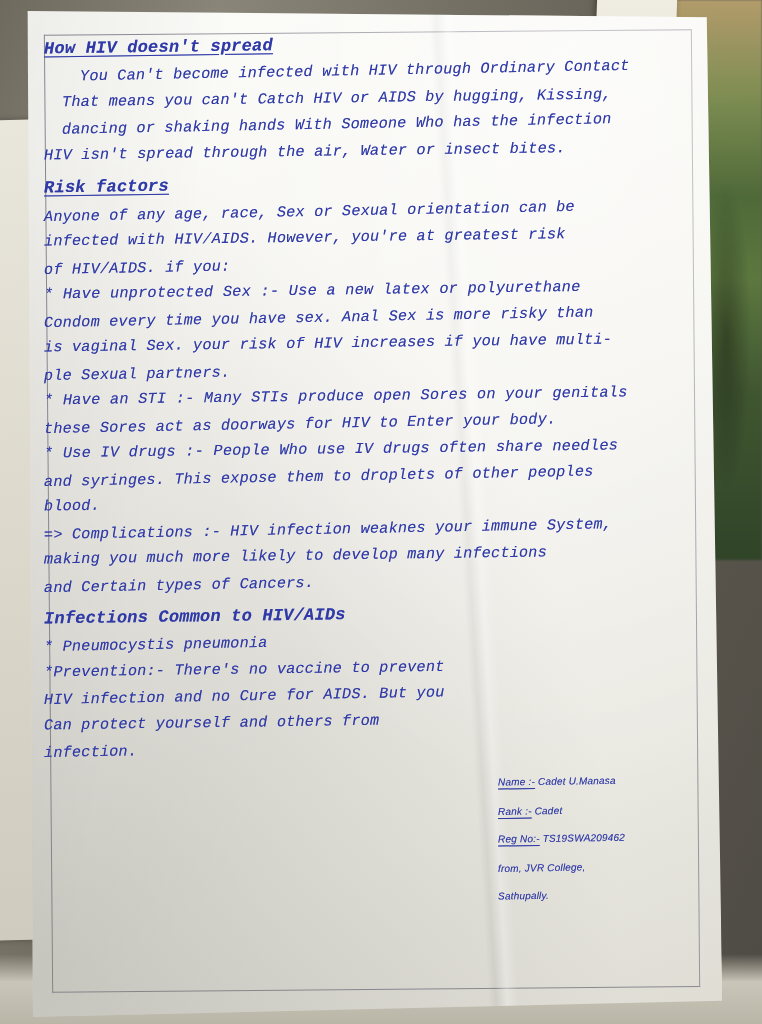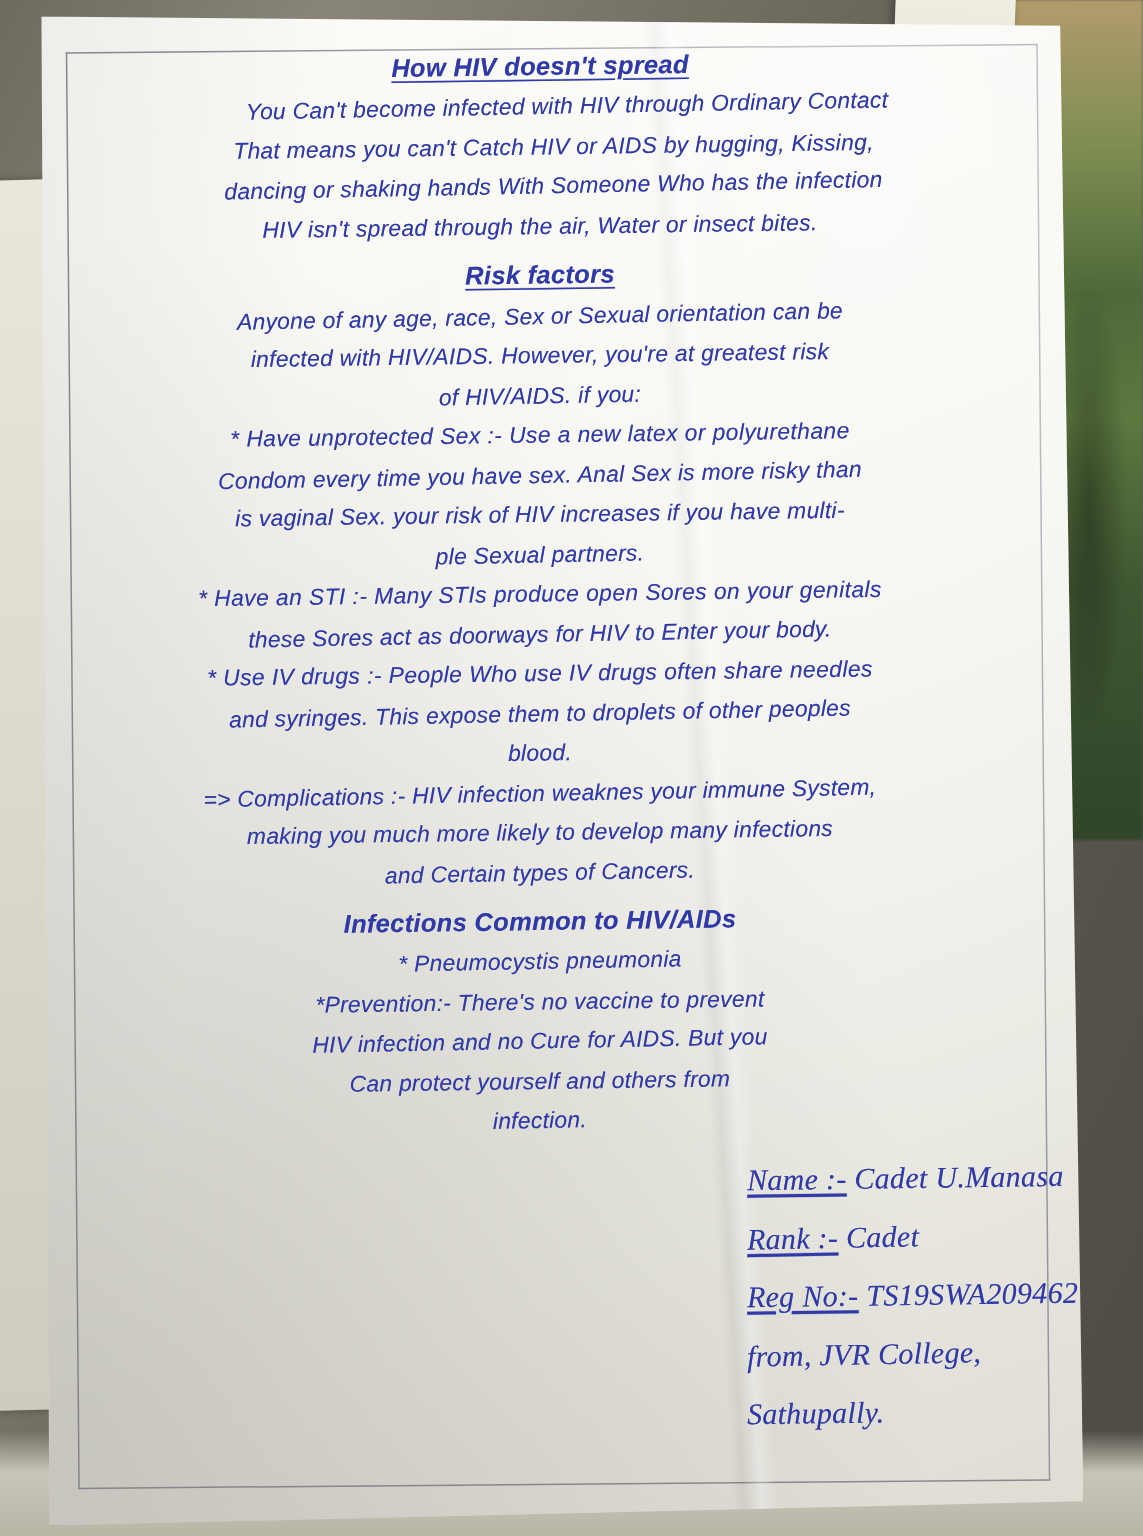--- a/index.html
+++ b/index.html
@@ -97,24 +97,23 @@
     pointer-events:none;
   }
 
   
   .hand {
     position: absolute;
     left: 44px;
     top: 36px;
     width: 632px;
     color: #2f3aa8;
-    font-family: Liberation Sans, sans-serif;
+    font-family: Liberation Mono, monospace;
     font-size: 15.2px;
     line-height: 1.02;
-    text-align: center;
   }
   .ln {
     position: relative;
     white-space: nowrap;
     margin: 0 0 11px 0;
     font-style: italic;
     letter-spacing: .2px;
     text-shadow: 0 0 .4px rgba(47,58,168,.5);
   }
   .h { font-size: 17px; font-weight: 600; }
@@ -128,22 +127,22 @@
   .indent1 { padding-left: 36px; }
   .indent2 { padding-left: 18px; }
 
   
   .sign-block {
     position: absolute;
     left: 498px;
     top: 776px;
     width: 220px;
     color: #2f3aa8;
-    font-family: Liberation Serif, serif;
-    font-size: 20px;
+    font-family: Liberation Sans, sans-serif;
+    font-size: 10px;
     font-style: italic;
     line-height: 1.05;
   }
   .sign-block .ln { margin-bottom: 18px; }
 
   
   .crease1 {
     position:absolute; left:0; top:0; width:100%; height:100%;
     background: linear-gradient(87deg, rgba(0,0,0,0) 62%, rgba(0,0,0,.05) 63%, rgba(255,255,255,.35) 64.5%, rgba(0,0,0,0) 66%);
     pointer-events:none;

